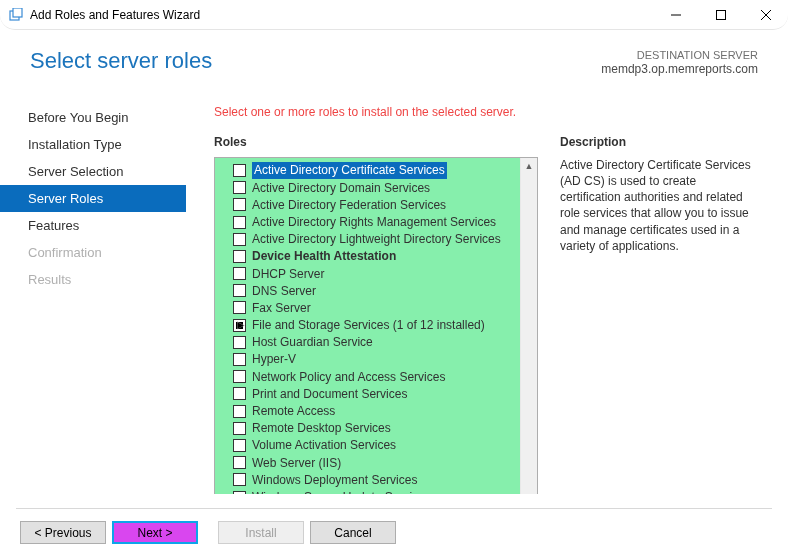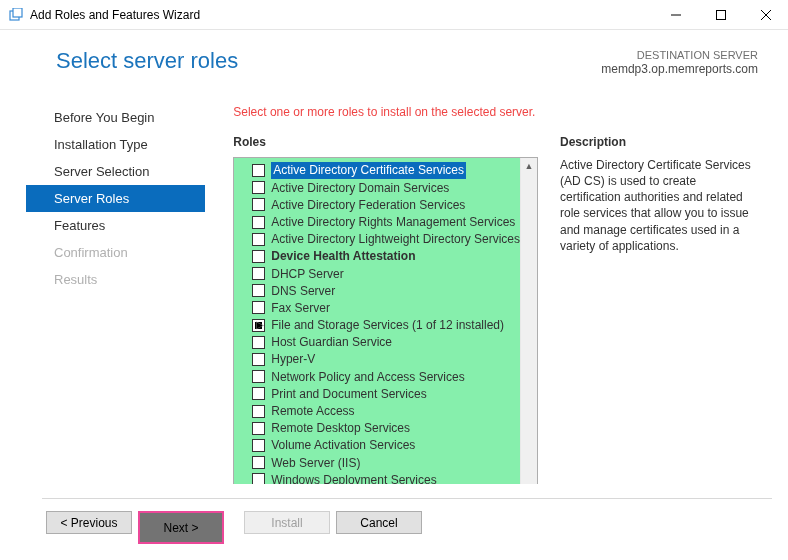--- a/index.html
+++ b/index.html
@@ -1,21 +1,21 @@
 <!DOCTYPE html>
 <html><head>
   <meta charset="utf-8">
   <style>
     * { box-sizing: border-box; margin: 0; padding: 0; }
     body { font-family: "Segoe UI", Tahoma, sans-serif; font-size: 13px; background: #fff; color: #323232; width: 788px; height: 560px; overflow: hidden; }
-    .titlebar { height: 30px; display: flex; align-items: center; border-bottom: 1px solid #e5e5e5; }
+    .titlebar { height: 30px; display: flex; align-items: center; border-bottom: 1px solid #e5e5e5; border-radius: 15px; }
     .titlebar-icon { width: 16px; height: 16px; margin: 0 6px 0 8px; display:flex; align-items:center; justify-content:center;}
     .titlebar-title { flex: 1; font-size: 12px; color: #000; }
     .win-ctrl { width: 45px; height: 29px; display: flex; align-items: center; justify-content: center; }
-    .content { display: flex; flex-direction: column; height: 530px; margin-left: 26px; }
+    .content { display: flex; flex-direction: column; height: 530px; }
     .header-area { padding: 18px 30px 6px 30px; display:flex; justify-content:space-between; align-items:flex-start; }
     .page-title { font-size: 22px; font-weight: 300; color: #1b74bc; }
     .dest { text-align: right; font-size: 11px; color: #6f6f6f; line-height: 1.3; }
     .dest .srv { color: #4a4a4a; font-size:12px;}
     .body-area { display: flex; flex: 1; padding: 0 0 0 0; overflow:hidden;}
     .nav { width: 186px; padding-top: 20px; }
     .nav-item { padding: 6px 10px 6px 28px; font-size: 13px; color: #323232; cursor: pointer; }
     .nav-item.active { background: #0a6cbd; color: #fff; }
     .nav-item.disabled { color: #b0b0b0; cursor: default; }
     .main { flex: 1; display: flex; flex-direction: column; padding: 21px 28px 0 28px; }
@@ -30,21 +30,21 @@
     .role-item .chk { width: 13px; height: 13px; border: 1px solid #333; background:#fff; flex-shrink:0; display:flex; align-items:center; justify-content:center;}
     .role-item .chk.filled::after { content:""; width:7px; height:7px; background:#000;}
     .role-item .lbl { white-space: nowrap; }
     .role-item.selected .lbl { background: #0a6cbd; color: #fff; padding: 0 2px; }
     .role-item .expand { position:absolute; left:4px; font-size:10px; color:#6f6f6f;}
     .scroll-track { width: 17px; background: #f0f0f0; border-left: 1px solid #e8e8e8; position:relative;}
     .scroll-arrow { height: 17px; display:flex; align-items:center; justify-content:center; color:#606060; font-size:9px;}
     .desc-text { font-size: 12px; color: #323232; line-height: 1.35; }
     .footer { border-top: 1px solid #d8d8d8; margin: 14px 16px 0 16px; padding: 12px 4px 16px 4px; display: flex; justify-content: flex-start; gap: 6px; }
     .btn { width: 86px; height: 23px; font-size: 12px; background: #e1e1e1; border: 1px solid #adadad; color: #000; display:flex; align-items:center; justify-content:center; cursor:pointer;}
-    .btn.default { border: 2px solid #ec4899; background:#737373; width:86px; height:33px;}
+    .btn.default { border: 2px solid #0ea5e9; background:#d946ef; width:86px; height:23px;}
     .btn.disabled { color: #a0a0a0; border-color: #cfcfcf; background:#efefef; cursor:default;}
   </style>
 </head>
 <body>
 
 <div class="titlebar">
   <span class="titlebar-icon">
     <svg width="14" height="14" viewBox="0 0 14 14">
         <rect x="1" y="3" width="9" height="9" fill="none" stroke="#3a8bd6" stroke-width="1.2"></rect>
         <rect x="4" y="0" width="9" height="9" fill="#fff" stroke="#3a8bd6" stroke-width="1.2"></rect>

